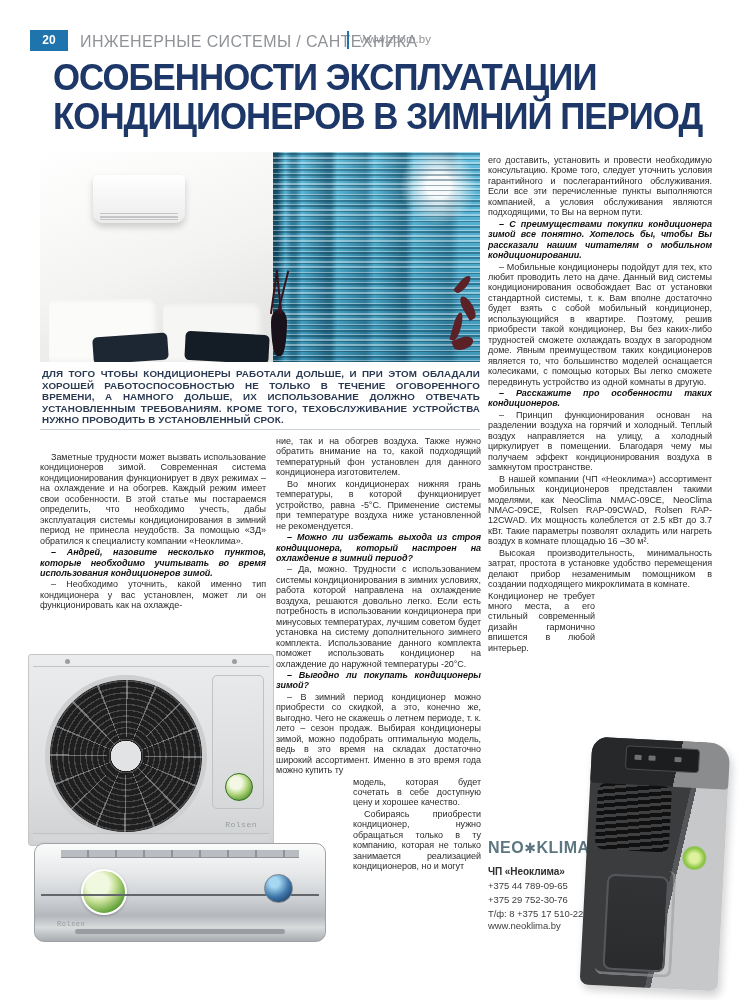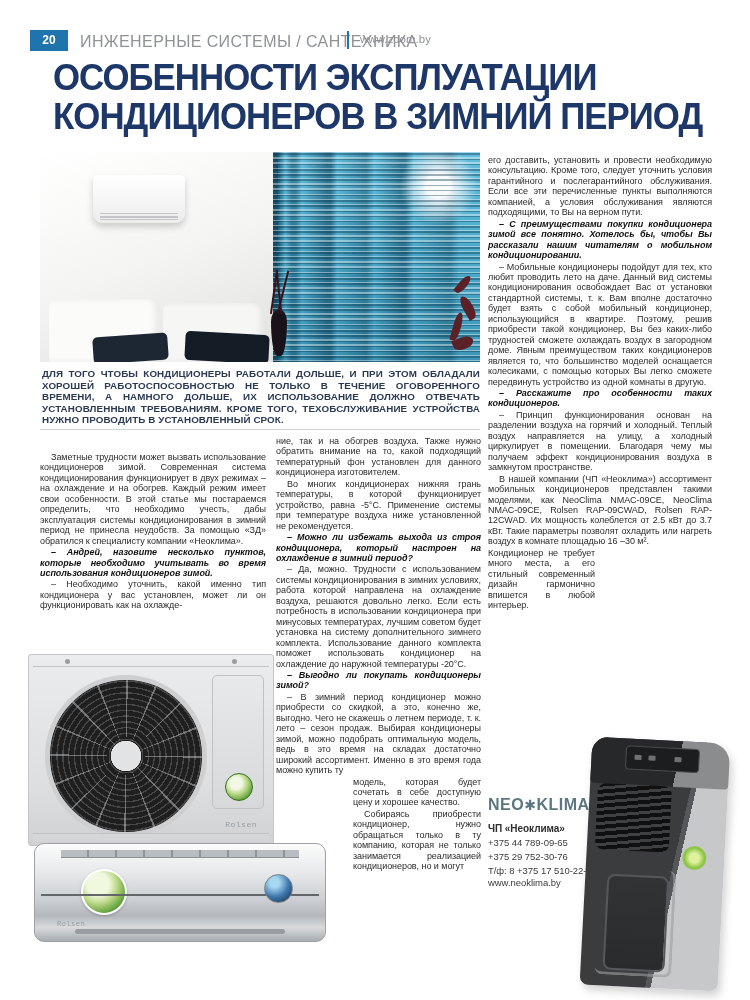--- a/index.html
+++ b/index.html
@@ -198,20 +198,21 @@
 </div>
 
 <div class="abs col col3">
   <div>
       <p class="para cont">его доставить, установить и провести необходимую консультацию. Кроме того, следует уточнить условия гарантийного и послегарантийного обслуживания. Если все эти перечисленные пункты выполняются компанией, а условия обслуживания являются подходящими, то Вы на верном пути.</p>
       <p class="para question">– С преимуществами покупки кондиционера зимой все понятно. Хотелось бы, чтобы Вы рассказали нашим читателям о мобильном кондиционировании.</p>
       <p class="para normal">– Мобильные кондиционеры подойдут для тех, кто любит проводить лето на даче. Данный вид системы кондиционирования освобождает Вас от установки стандартной системы, т. к. Вам вполне достаточно будет взять с собой мобильный кондиционер, использующийся в квартире. Поэтому, решив приобрести такой кондиционер, Вы без каких-либо трудностей сможете охлаждать воздух в загородном доме. Явным преимуществом таких кондиционеров является то, что большинство моделей оснащается колесиками, с помощью которых Вы легко сможете передвинуть устройство из одной комнаты в другую.</p>
       <p class="para question">– Расскажите про особенности таких кондиционеров.</p>
       <p class="para normal">– Принцип функционирования основан на разделении воздуха на горячий и холодный. Теплый воздух направляется на улицу, а холодный циркулирует в помещении. Благодаря чему мы получаем эффект кондиционирования воздуха в замкнутом пространстве.</p>
       <p class="para normal">В нашей компании (ЧП «Неоклима») ассортимент мобильных кондиционеров представлен такими моделями, как NeoClima NMAC-09CE, NeoClima NMAC-09CE, Rolsen RAP-09CWAD, Rolsen RAP-12CWAD. Их мощность колеблется от 2.5 кВт до 3.7 кВт. Такие параметры позволят охладить или нагреть воздух в комнате площадью 16 –30 м².</p>
+      <p class="para normal">Высокая производительность, минимальность затрат, простота в установке удобство перемещения делают прибор незаменимым помощником в создании подходящего микроклимата в комнате.</p>
     </div>
   <div class="sp-portable"></div>
   <div>
       <p class="para cont">Кондиционер не требует много места, а его стильный современный дизайн гармонично впишется в любой интерьер.</p>
     </div>
   <div class="logo"><span>NEO</span><span class="snow">✱</span><span>KLIMA</span><span class="suffix">by</span></div>
   <div class="company">ЧП «Неоклима»</div>
   <div class="phone">+375 44 789-09-65</div>
   <div class="phone">+375 29 752-30-76</div>
   <div class="phone">Т/ф: 8 +375 17 510-22-93</div>

